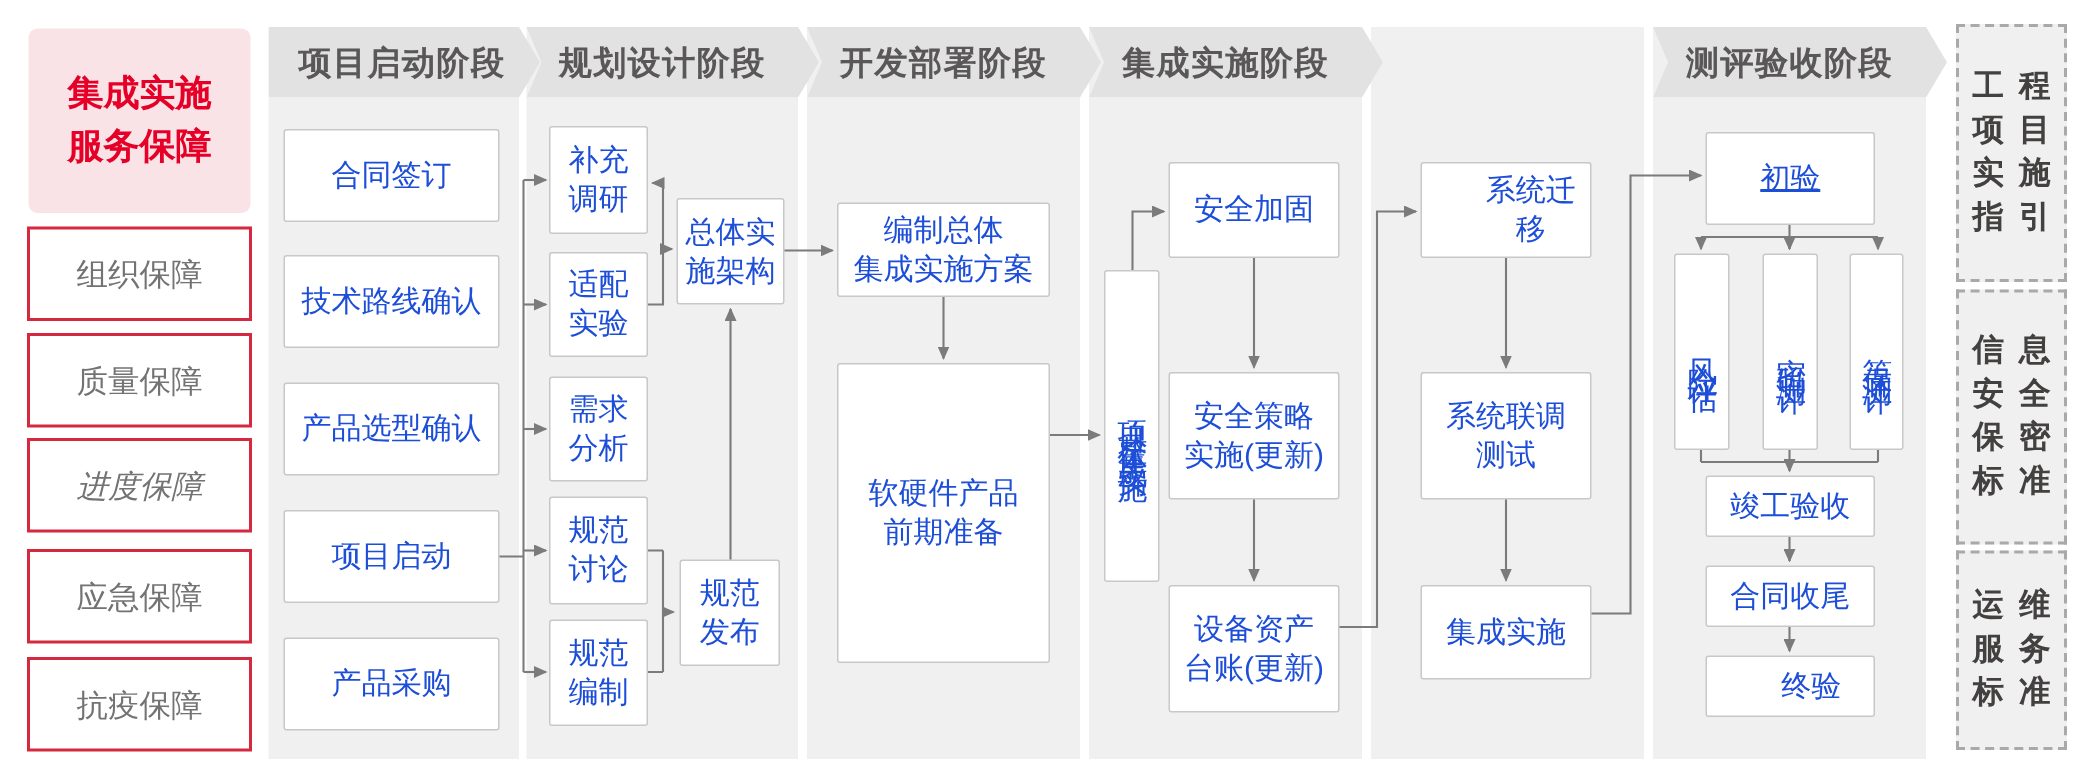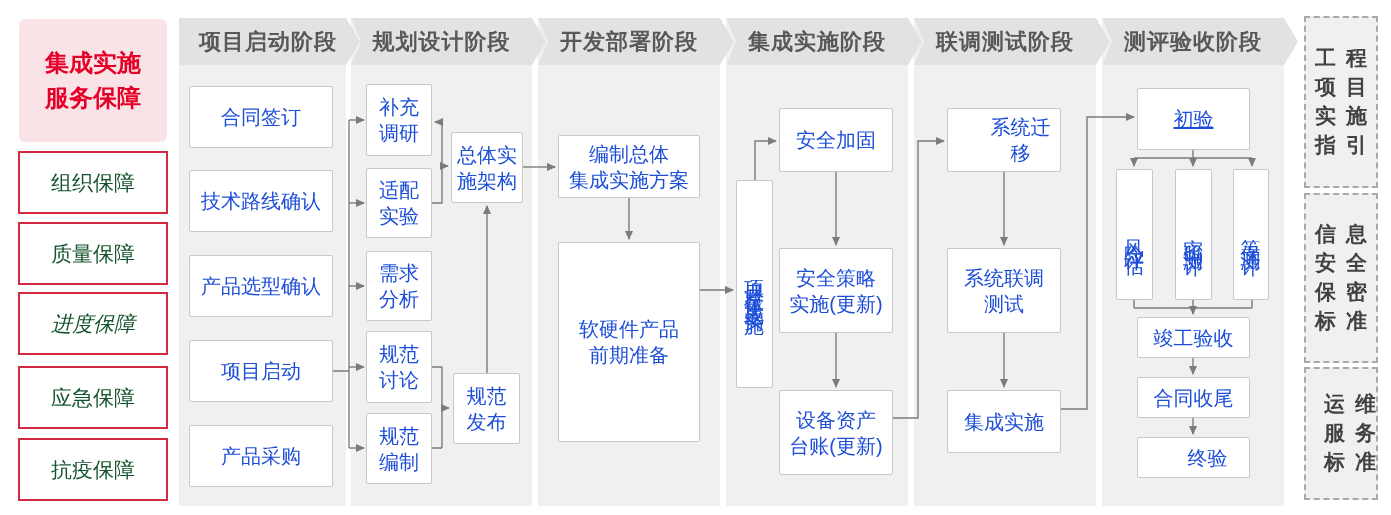--- a/index.html
+++ b/index.html
@@ -18,21 +18,21 @@
   .node{position:absolute;background:#ffffff;border:1px solid #c9c8c9;border-radius:2px;
     display:flex;align-items:center;justify-content:center;text-align:center;
     color:#1d4ed8;font-size:20px;line-height:1.3;white-space:pre-line;}
   .node.vert{writing-mode:vertical-rl;letter-spacing:5px;line-height:1;}
 
   .pink-box{position:absolute;left:19px;top:19px;width:148px;height:123px;background:#f9e3e7;
     border-radius:6px;display:flex;align-items:center;justify-content:center;text-align:center;
     color:#e60027;font-weight:bold;font-size:24px;line-height:1.45;white-space:pre-line;}
   .guard{position:absolute;left:18px;width:150px;height:63px;background:#ffffff;
     border:2px solid #d5293f;display:flex;align-items:center;justify-content:center;
-    color:#14532d;font-size:21px;}
+    color:#737373;font-size:21px;}
 
   .std{position:absolute;left:1304px;width:74px;background:#f1f0f1;border:2px dashed #aaa9aa;
     display:flex;flex-direction:column;align-items:center;justify-content:center;
     color:#434040;font-weight:bold;font-size:21px;}
   .std-row{letter-spacing:10px;margin-right:-10px;line-height:1.38;white-space:nowrap;}
 
   svg.wires{position:absolute;left:0;top:0;pointer-events:none;}
 </style>
 </head>
 <body>
@@ -50,23 +50,20 @@
       <span>项目启动阶段</span>
     </div>
   <div class="phase-header" style="left:351px;width:195px;">
       <span>规划设计阶段</span>
     </div>
   <div class="phase-header" style="left:538px;width:196px;">
       <span>开发部署阶段</span>
     </div>
   <div class="phase-header" style="left:726px;width:196px;">
       <span>集成实施阶段</span>
-    </div>
-  <div class="phase-header" style="left:914px;width:196px;">
-      <span>联调测试阶段</span>
     </div>
   <div class="phase-header" style="left:1102px;width:196px;">
       <span>测评验收阶段</span>
     </div>
 
   <div class="pink-box">集成实施
 服务保障</div>
   <div class="guard" style="top:151px;">组织保障</div>
   <div class="guard" style="top:222px;">质量保障</div>
   <div class="guard" style="top:292px;font-style:italic;">进度保障</div>
@@ -124,21 +121,21 @@
     <span class="std-row">项目</span>
     <span class="std-row">实施</span>
     <span class="std-row">指引</span>
   </div>
   <div class="std" style="top:193px;height:170px;">
     <span class="std-row">信息</span>
     <span class="std-row">安全</span>
     <span class="std-row">保密</span>
     <span class="std-row">标准</span>
   </div>
-  <div class="std" style="top:367px;height:133px;align-items:flex-end;">
+  <div class="std" style="top:367px;height:133px;">
     <span class="std-row">运维</span>
     <span class="std-row">服务</span>
     <span class="std-row">标准</span>
   </div>
 
   <svg class="wires" width="1391" height="515" viewBox="0 0 1391 515">
     <defs>
       <marker id="arr" markerWidth="9" markerHeight="8" refX="8" refY="4" orient="auto" markerUnits="userSpaceOnUse">
         <path d="M0,0 L9,4 L0,8 Z" fill="#7b7b7b"></path>
       </marker>

